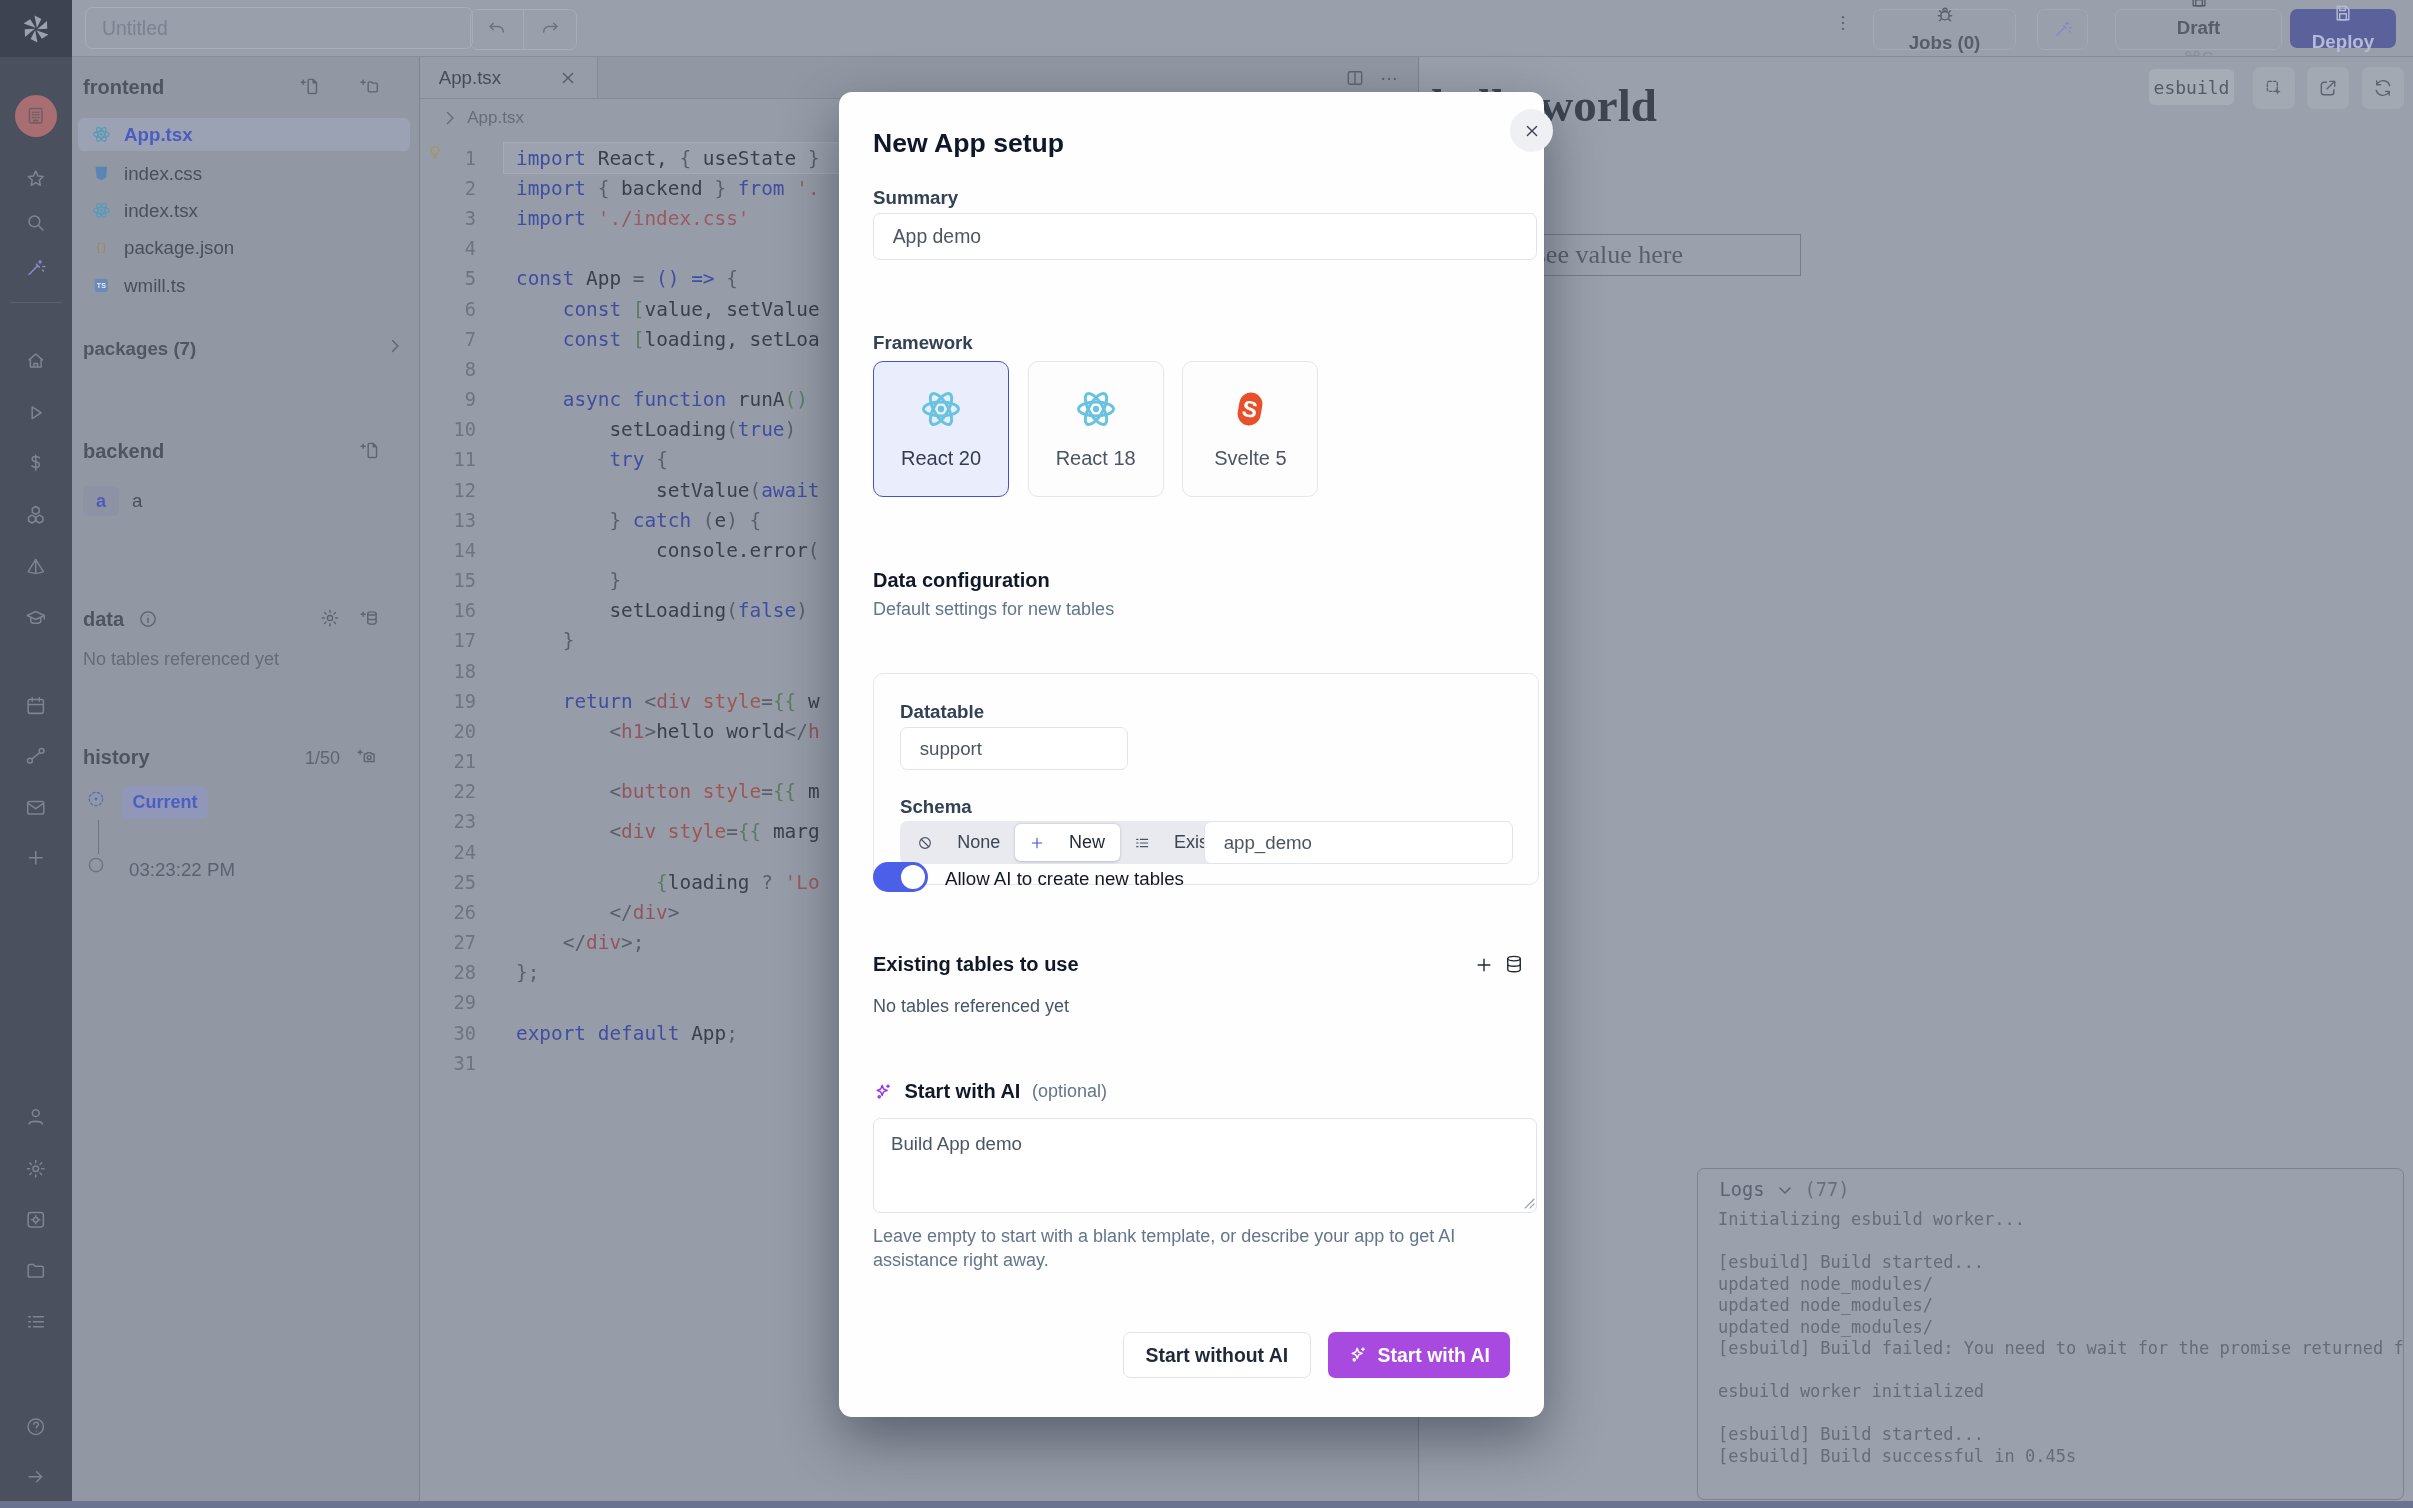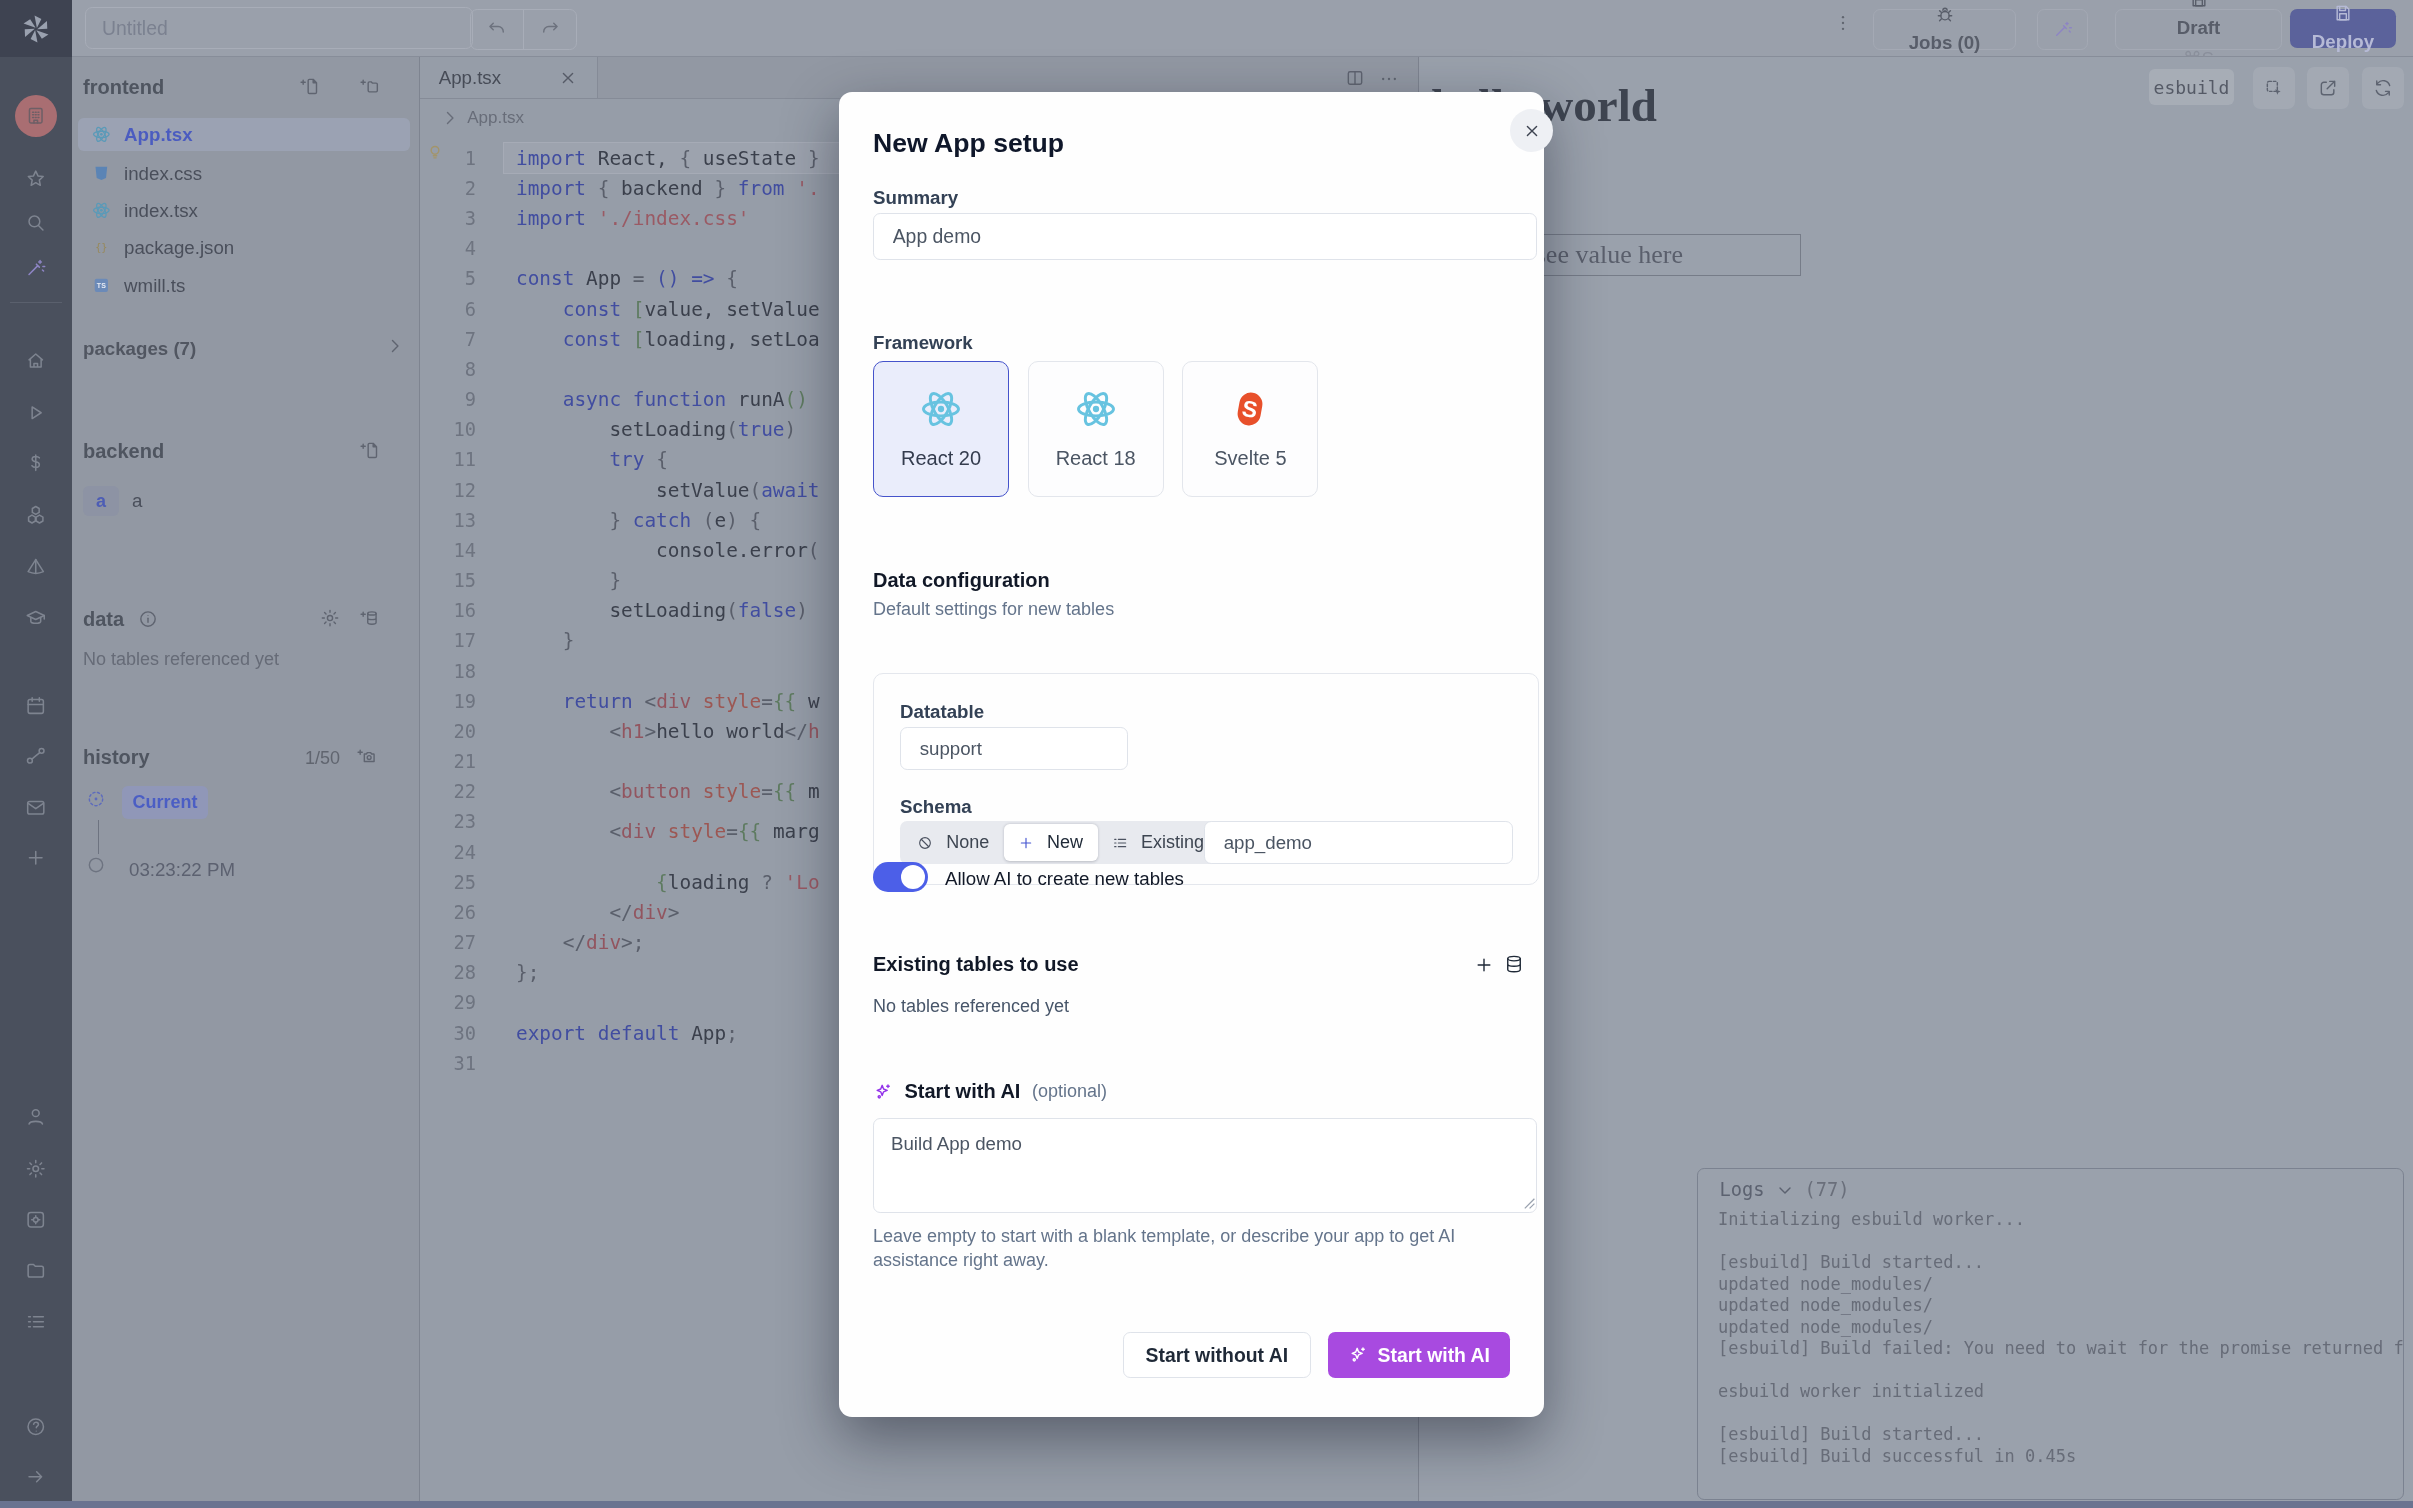--- a/index.html
+++ b/index.html
@@ -50,21 +50,21 @@
   .m-title{left:34px;top:36px;font-size:26.6px;font-weight:700;color:#0f172a;}
   .m-close{left:671px;top:17px;width:43px;height:43px;border-radius:50%;background:#eef0f4;display:flex;align-items:center;justify-content:center;color:#3d4350;}
   .m-label{font-size:18.7px;font-weight:600;color:#334155;}
   .m-input{border:1.4px solid #dfe3ea;border-radius:7.2px;font-size:19.4px;color:#4b5563;padding:0 18.7px;box-sizing:border-box;font-family:"Liberation Sans",sans-serif;background:#fff;}
   .fw-card{width:136px;height:136px;border:1.4px solid #e3e6ec;background:#fdfdfe;border-radius:10px;display:flex;flex-direction:column;align-items:center;justify-content:center;gap:17px;box-sizing:border-box;}
   .fw-card.sel{border-color:#4553cb;background:#eaedfb;}
   .fw-card .lbl{font-size:20px;color:#4b5563;}
   .fw-card.sel .lbl{color:#343c4e;}
   .dc-box{left:34px;top:537px;width:664px;height:210px;border:1.4px solid #e4e7ed;border-radius:10px;margin-top:44px;}
   .seg{display:flex;align-items:center;background:#e8eaef;border-radius:7.2px;padding:2.9px;height:43px;box-sizing:border-box;}
-  .seg-item{height:37px;padding:0 14.4px;border-radius:5.7px;display:flex;align-items:center;gap:13px;font-size:18px;color:#3d4551;}
+  .seg-item{height:37px;padding:0 14.4px;border-radius:5.7px;display:flex;align-items:center;gap:24px;font-size:18px;color:#3d4551;}
   .seg-item.sel{background:#fff;box-shadow:0 0.7px 2.9px rgba(20,25,40,0.22);color:#1f2937;}
   .seg-item.sel .seg-ic{color:#4353d0;}
   .seg-ic{color:#4b5260;display:flex;}
   .switch{width:55px;height:30px;border-radius:15px;background:#4c5fe8;position:relative;}
   .switch .knob{position:absolute;right:2.9px;top:2.9px;width:24.4px;height:24.4px;border-radius:50%;background:#fff;}
   .m-sec-title{font-size:20px;font-weight:700;color:#111827;}
   .m-muted{font-size:18px;color:#64748b;}
   .btn2{height:46px;padding:0 21.5px;border:1.4px solid #dfe3ea;border-radius:7.2px;background:#fff;display:flex;align-items:center;font-size:19.4px;font-weight:600;color:#1f2937;box-sizing:border-box;}
   .btn1{height:46px;padding:0 20px;border-radius:7.2px;background:#a84ae0;display:flex;align-items:center;gap:10px;font-size:19.4px;font-weight:600;color:#fff;box-sizing:border-box;}
   .resize-h{position:absolute;right:5.7px;bottom:5.7px;width:16px;height:16px;}

